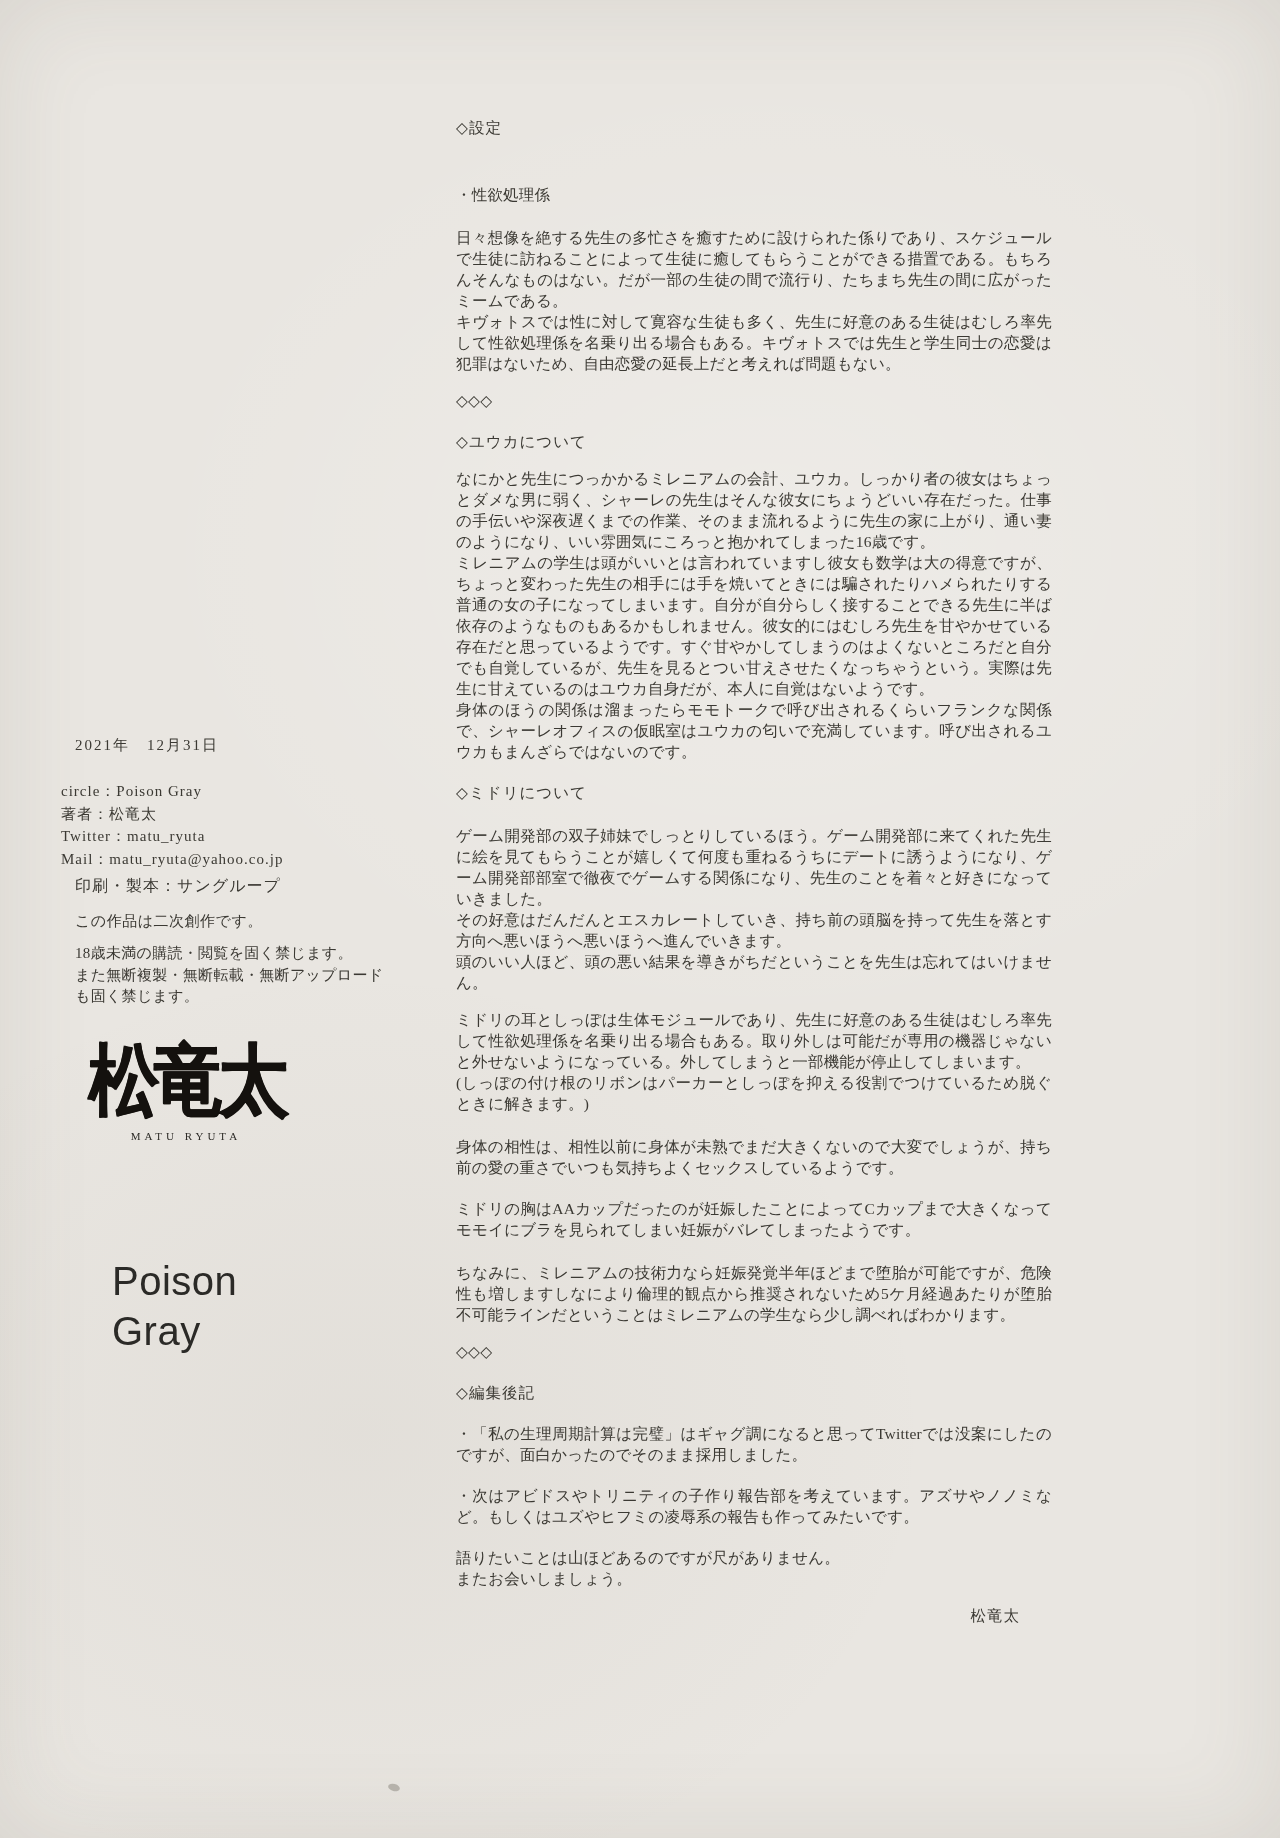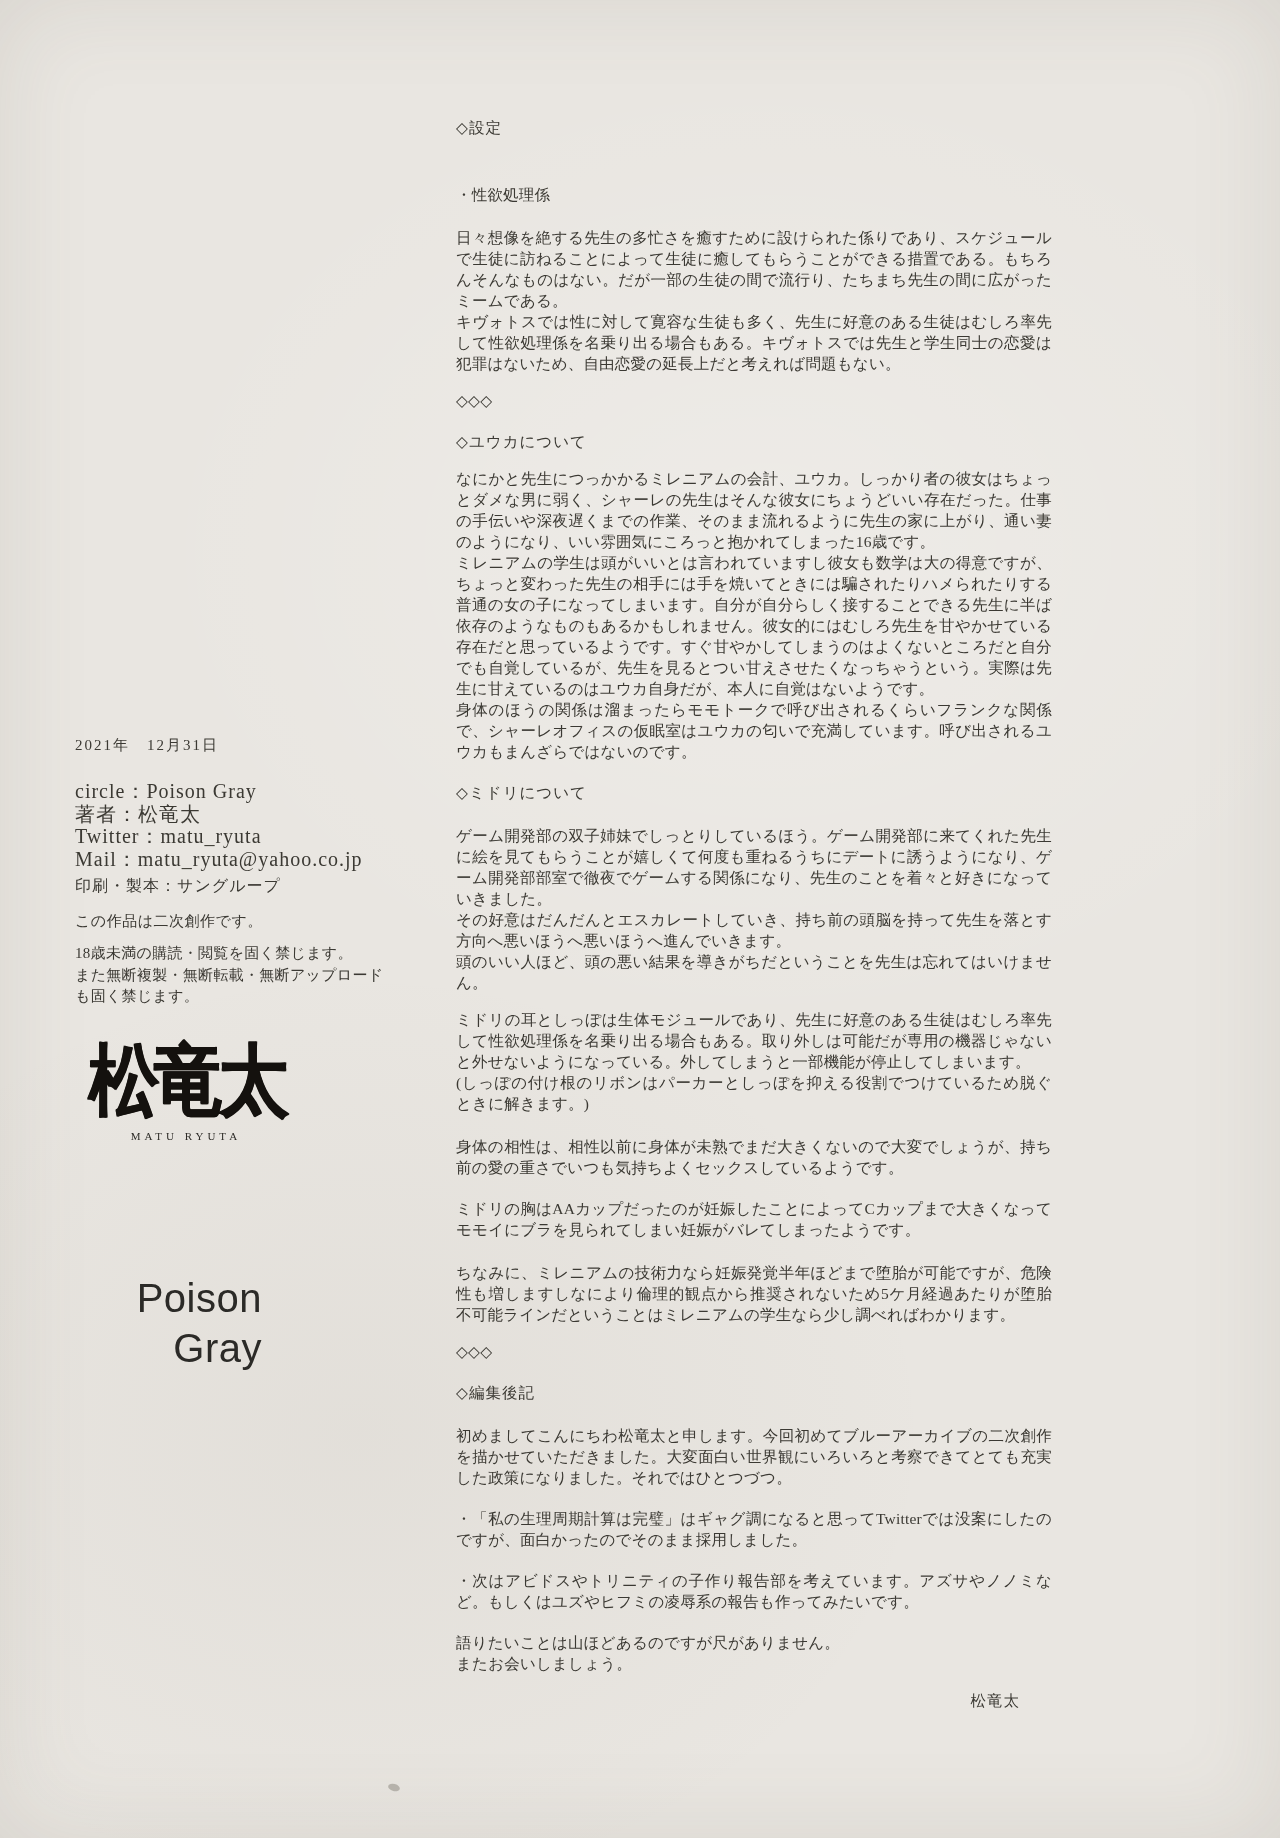--- a/index.html
+++ b/index.html
@@ -23,37 +23,37 @@
   }
   .blk{margin:1px;white-space:pre-line;}
   .h{letter-spacing:1px;}
   .mtL{margin-top:46px;}
   .mtP{margin-top:22px;}
   .mtM{margin-top:20px;}
   .mtS{margin-top:16px;}
   .sig{text-align:right;padding-right:32px;letter-spacing:1px;}
   
   .date{position:absolute;left:75px;top:736px;font-size:15px;letter-spacing:2px;}
-  .info{position:absolute;left:75px;top:780px;font-size:20px;line-height:22.5px;letter-spacing:1px;}
+  .info{position:absolute;left:61px;top:780px;font-size:15px;line-height:22.5px;letter-spacing:1px;}
   .printing{position:absolute;left:75px;top:876px;font-size:16px;letter-spacing:1px;}
   .derivative{position:absolute;left:75px;top:912px;font-size:15px;letter-spacing:0.5px;}
   .disclaimer{position:absolute;left:75px;top:943px;font-size:15px;line-height:21.5px;letter-spacing:0.3px;white-space:pre-line;}
   
   .logo{position:absolute;left:80px;top:1040px;width:212px;text-align:center;}
   .logo-kanji{
     font-size:70px;font-weight:bold;letter-spacing:-5px;line-height:1.05;
     color:#14110e;transform:scaleY(1.12);transform-origin:top center;
     text-shadow:1px 0 #14110e,0 1px #14110e,1px 1px #14110e;
   }
   .logo-romaji{margin-top:16px;font-size:11px;letter-spacing:4px;color:#2e2c28;}
   
   .circle-name{
-    position:absolute;left:112px;top:1256px;width:150px;text-align:right;
+    position:absolute;left:112px;top:1256px;width:150px;
     font-family:"Liberation Sans","DejaVu Sans",sans-serif;
-    font-size:40px;line-height:50px;color:#2b2a27;letter-spacing:0.5px;margin-top:17px;
+    font-size:40px;line-height:50px;color:#2b2a27;letter-spacing:0.5px;
   }
   
   .speck{
     position:absolute;left:388px;top:1784px;width:12px;height:7px;
     background:#aaa69f;border-radius:50%;transform:rotate(15deg);opacity:0.8;
   }
 </style>
 </head>
 <body style="background-color: rgb(233, 230, 225); color: rgb(59, 57, 51);">
 
@@ -98,21 +98,20 @@
     <div class="blk mtP">ゲーム開発部の双子姉妹でしっとりしているほう。ゲーム開発部に来てくれた先生に絵を見てもらうことが嬉しくて何度も重ねるうちにデートに誘うようになり、ゲーム開発部部室で徹夜でゲームする関係になり、先生のことを着々と好きになっていきました。
 その好意はだんだんとエスカレートしていき、持ち前の頭脳を持って先生を落とす方向へ悪いほうへ悪いほうへ進んでいきます。
 頭のいい人ほど、頭の悪い結果を導きがちだということを先生は忘れてはいけません。</div>
     <div class="blk mtS">ミドリの耳としっぽは生体モジュールであり、先生に好意のある生徒はむしろ率先して性欲処理係を名乗り出る場合もある。取り外しは可能だが専用の機器じゃないと外せないようになっている。外してしまうと一部機能が停止してしまいます。
 (しっぽの付け根のリボンはパーカーとしっぽを抑える役割でつけているため脱ぐときに解きます。)</div>
     <div class="blk mtP">身体の相性は、相性以前に身体が未熟でまだ大きくないので大変でしょうが、持ち前の愛の重さでいつも気持ちよくセックスしているようです。</div>
     <div class="blk mtM">ミドリの胸はAAカップだったのが妊娠したことによってCカップまで大きくなってモモイにブラを見られてしまい妊娠がバレてしまったようです。</div>
     <div class="blk mtP">ちなみに、ミレニアムの技術力なら妊娠発覚半年ほどまで堕胎が可能ですが、危険性も増しますしなにより倫理的観点から推奨されないため5ケ月経過あたりが堕胎不可能ラインだということはミレニアムの学生なら少し調べればわかります。</div>
     <div class="blk mtS">◇◇◇</div>
     <div class="blk h mtM">◇編集後記</div>
-    <div class="blk mtP">初めましてこんにちわ松竜太と申します。今回初めてブルーアーカイブの二次創作を描かせていただきました。大変面白い世界観にいろいろと考察できてとても充実した政策になりました。それではひとつづつ。</div>
     <div class="blk mtM">・「私の生理周期計算は完璧」はギャグ調になると思ってTwitterでは没案にしたのですが、面白かったのでそのまま採用しました。</div>
     <div class="blk mtM">・次はアビドスやトリニティの子作り報告部を考えています。アズサやノノミなど。もしくはユズやヒフミの凌辱系の報告も作ってみたいです。</div>
     <div class="blk mtM">語りたいことは山ほどあるのですが尺がありません。
 またお会いしましょう。</div>
     <div class="blk sig mtS">松竜太</div>
   </main>
 
   <div class="speck"></div>
 </div>
 

